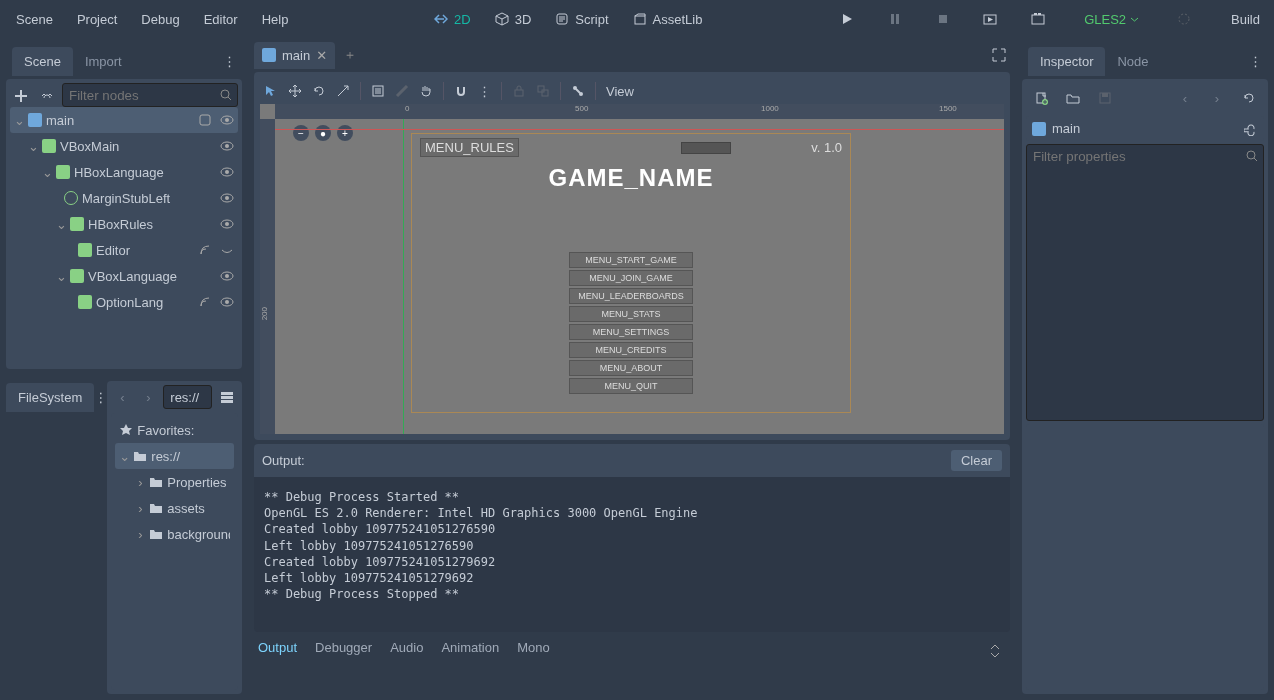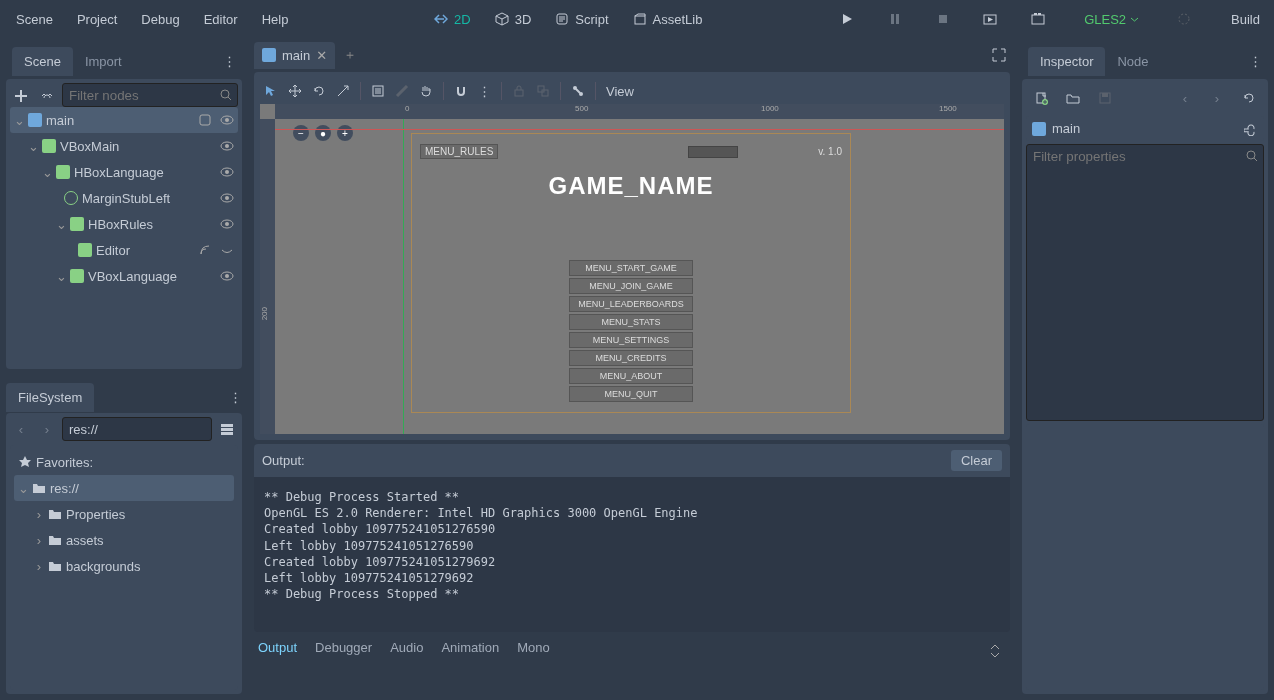--- a/index.html
+++ b/index.html
@@ -39,21 +39,21 @@
 .search-box .mag { position: absolute; right: 4px; top: 4px; }
 .tree { font-size: 13px; overflow-y: auto; max-height: 238px;}
 .tree-row { display: flex; align-items: center; height: 26px; padding: 0 4px; gap: 4px; }
 .tree-row .label { flex: 1; white-space: nowrap; overflow: hidden; }
 .tree-row.selected { background: #4d5e73; border-radius: 3px; }
 .tree-arrow { width: 10px; display: inline-block; text-align: center; color: #999; cursor: pointer; }
 .node-icon { width: 14px; height: 14px; display: inline-block; border-radius: 2px; flex-shrink: 0; }
 .row-icons { display: flex; gap: 8px; align-items: center; }
 
 
-.fs-panel { flex: 1; padding: 6px; display: flex; flex-direction: column; overflow: hidden;}
+.fs-panel { flex: 1; padding: 6px; display: flex; flex-direction: row; overflow: hidden;}
 .fs-header { height: 32px; display: flex; align-items: center; }
 .fs-nav { display: flex; align-items: center; gap: 4px; margin-bottom: 4px; }
 .path-box { flex: 1; background: #2d3746; border: 1px solid #222; border-radius: 3px; padding: 4px 6px; height: 24px;}
 .fs-body { background: #3d4a5c; border-radius: 4px; padding: 4px; flex: 1; overflow-y: auto; }
 
 
 .scene-tabs { display: flex; align-items: center; height: 34px; gap: 4px; }
 .scene-tab { display: flex; align-items: center; gap: 6px; background: #3d4a5c; padding: 6px 8px; border-radius: 4px 4px 0 0; }
 .scene-tab .close-x { cursor: pointer; color: #aaa; }
 .viewport-wrap { background: #3d4a5c; border-radius: 4px; padding: 6px; }
@@ -61,24 +61,24 @@
 .viewport-toolbar .sep { width: 1px; height: 18px; background: #556; }
 .viewport-toolbar .vt-btn { cursor: pointer; }
 .viewport { background: #7a7a7a; height: 330px; position: relative; overflow: hidden; }
 .ruler-h { position: absolute; top: 0; left: 15px; right: 0; height: 15px; background: #424d5e; font-size: 8px; color: #aaa; }
 .ruler-v { position: absolute; top: 15px; left: 0; bottom: 0; width: 15px; background: #424d5e; font-size: 8px; color: #aaa;}
 .ruler-mark { position: absolute; }
 .canvas { position: absolute; top: 15px; left: 15px; right: 0; bottom: 0; background: #7a7a7a;}
 .zoom-ctrls { position: absolute; top: 6px; left: 18px; display: flex; gap: 6px; }
 .zoom-btn { width: 16px; height: 16px; background: #424d5e; border-radius: 50%; color: #fff; display: flex; align-items: center; justify-content: center; font-size: 10px; cursor: pointer;}
 .game-frame { position: absolute; top: 14px; left: 136px; width: 440px; height: 280px; border: 1px solid #a85; background: rgba(0,0,0,0);}
-.game-title { color: #fff; font-size: 24px; font-weight: bold; text-align: center; margin-top: 38px; letter-spacing: 1px;}
+.game-title { color: #fff; font-size: 24px; font-weight: bold; text-align: center; margin-top: 30px; letter-spacing: 1px;}
 .game-menu { display: flex; flex-direction: column; gap: 2px; align-items: center; margin-top: 60px; }
 .game-menu-btn { background: #6a6a6a; border: 1px solid #555; color: #ddd; font-size: 9px; padding: 2px 6px; min-width: 124px; text-align: center; cursor: pointer;}
-.game-top-row { position: absolute; top: 10px; left: 8px; right: 8px; display: flex; align-items: center; font-size: 10px;}
+.game-top-row { position: absolute; top: 4px; left: 8px; right: 8px; display: flex; align-items: center; font-size: 13px;}
 .game-top-row .menu-rules { background: #6a6a6a; border: 1px solid #555; padding: 1px 4px; color: #ddd;}
 .game-top-row .sel { margin-left: auto; width: 50px; height: 12px; background: #555; border: 1px solid #444; margin-right: 80px;}
 .game-top-row .ver { color: #ddd;}
 
 
 .output-wrap { margin-top: 4px; }
 .output-header { display: flex; align-items: center; background: #3d4a5c; padding: 6px 8px; border-radius: 4px 4px 0 0;}
 .output-header .clear-btn { margin-left: auto; background: #4d5e73; padding: 3px 10px; border-radius: 3px; cursor: pointer;}
 .output-body { background: #2d3746; padding: 12px 10px; font-family: monospace; font-size: 12px; line-height: 1.35; height: 155px; border-radius: 0 0 4px 4px; white-space: pre; overflow: auto;}
 .bottom-tabs { display: flex; gap: 18px; padding: 8px 4px; }
@@ -279,20 +279,33 @@
                 <svg class="icon-eye">
                   <path d="M2 7 Q7 12 12 7" stroke="#aaa" fill="none"></path>
                 </svg>
               </span>
           </div>
           <div class="tree-row" style="padding-left:46px">
             <span class="tree-arrow">⌄</span>
               <span class="node-icon" style="background:#89d185"></span>
             <span class="label">VBoxLanguage</span>
             <span class="row-icons">
+                <svg class="icon-eye">
+                  <ellipse cx="7" cy="7" rx="6" ry="4" stroke="#aaa" fill="none"></ellipse>
+                  <circle cx="7" cy="7" r="2" fill="#aaa"></circle>
+                </svg>
+              </span>
+          </div>
+          <div class="tree-row" style="padding-left:68px">
+            <span class="node-icon" style="background:#89d185"></span>
+            <span class="label">OptionLang</span>
+            <span class="row-icons">
+                <svg width="14" height="14">
+                  <path d="M3 11 Q3 3 11 3 M3 11 Q3 6 8 6" stroke="#aaa" fill="none"></path>
+                </svg>
                 <svg class="icon-eye">
                   <ellipse cx="7" cy="7" rx="6" ry="4" stroke="#aaa" fill="none"></ellipse>
                   <circle cx="7" cy="7" r="2" fill="#aaa"></circle>
                 </svg>
               </span>
           </div>
           <div class="tree-row" style="padding-left:46px">
             
             
           </div>

